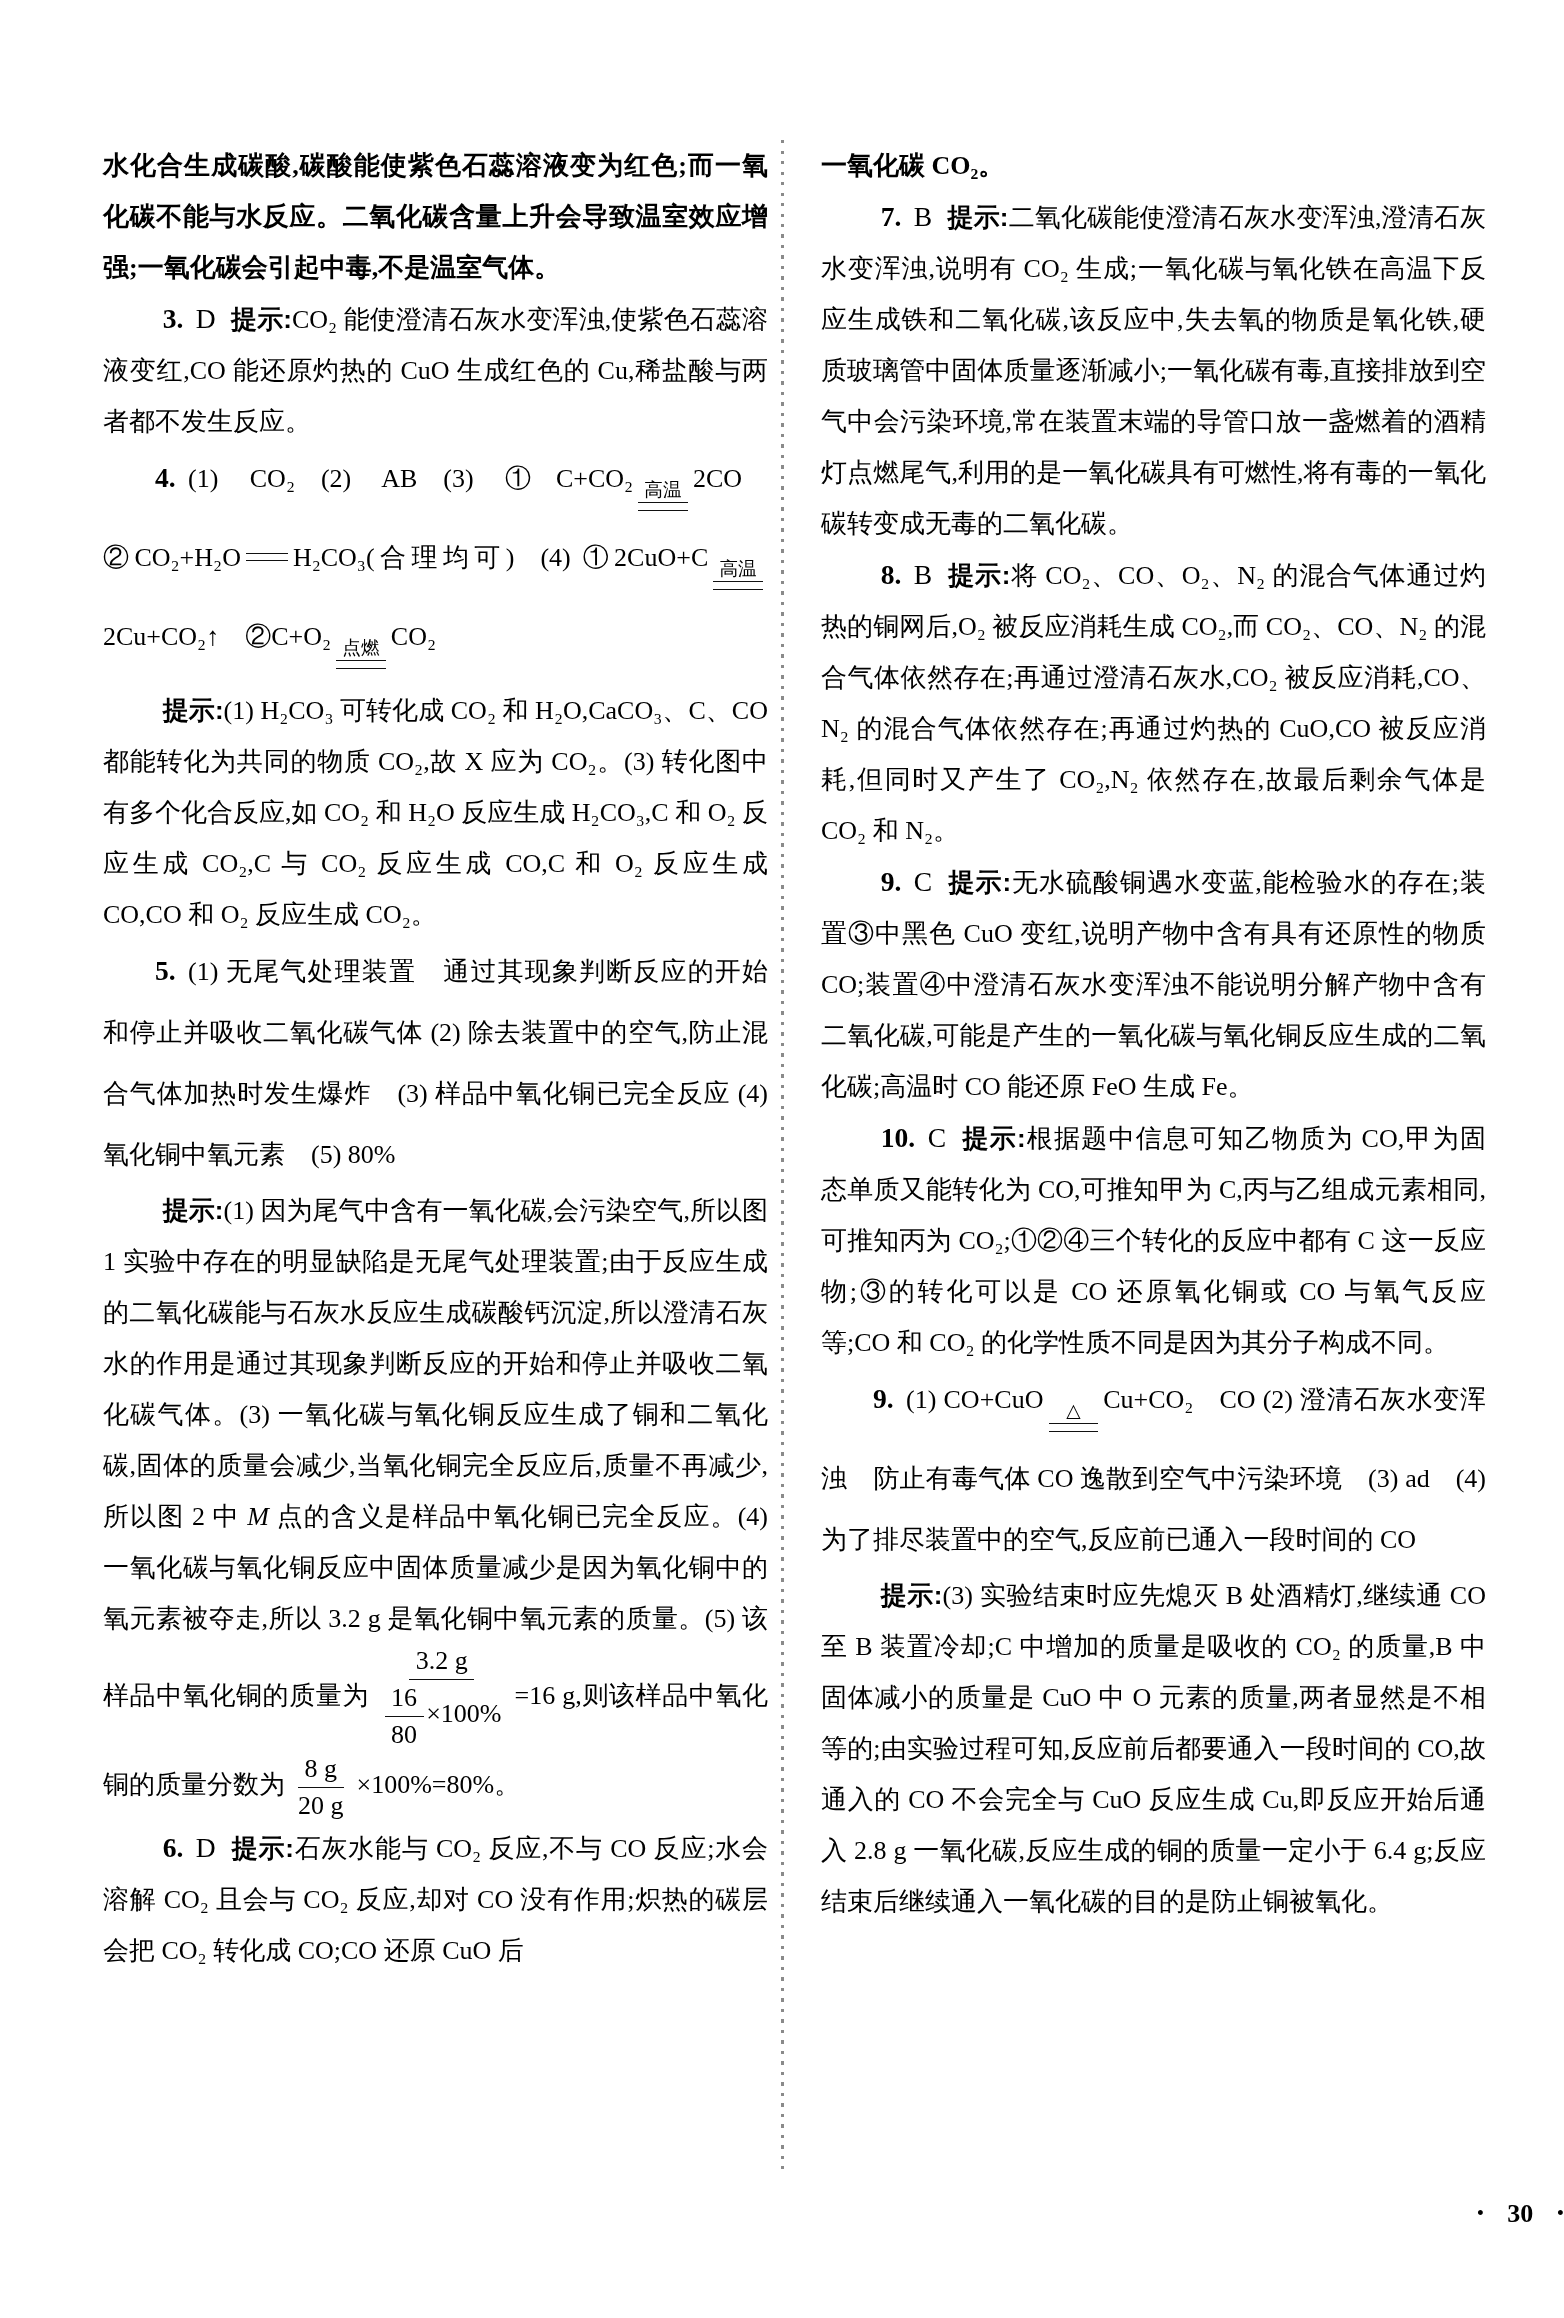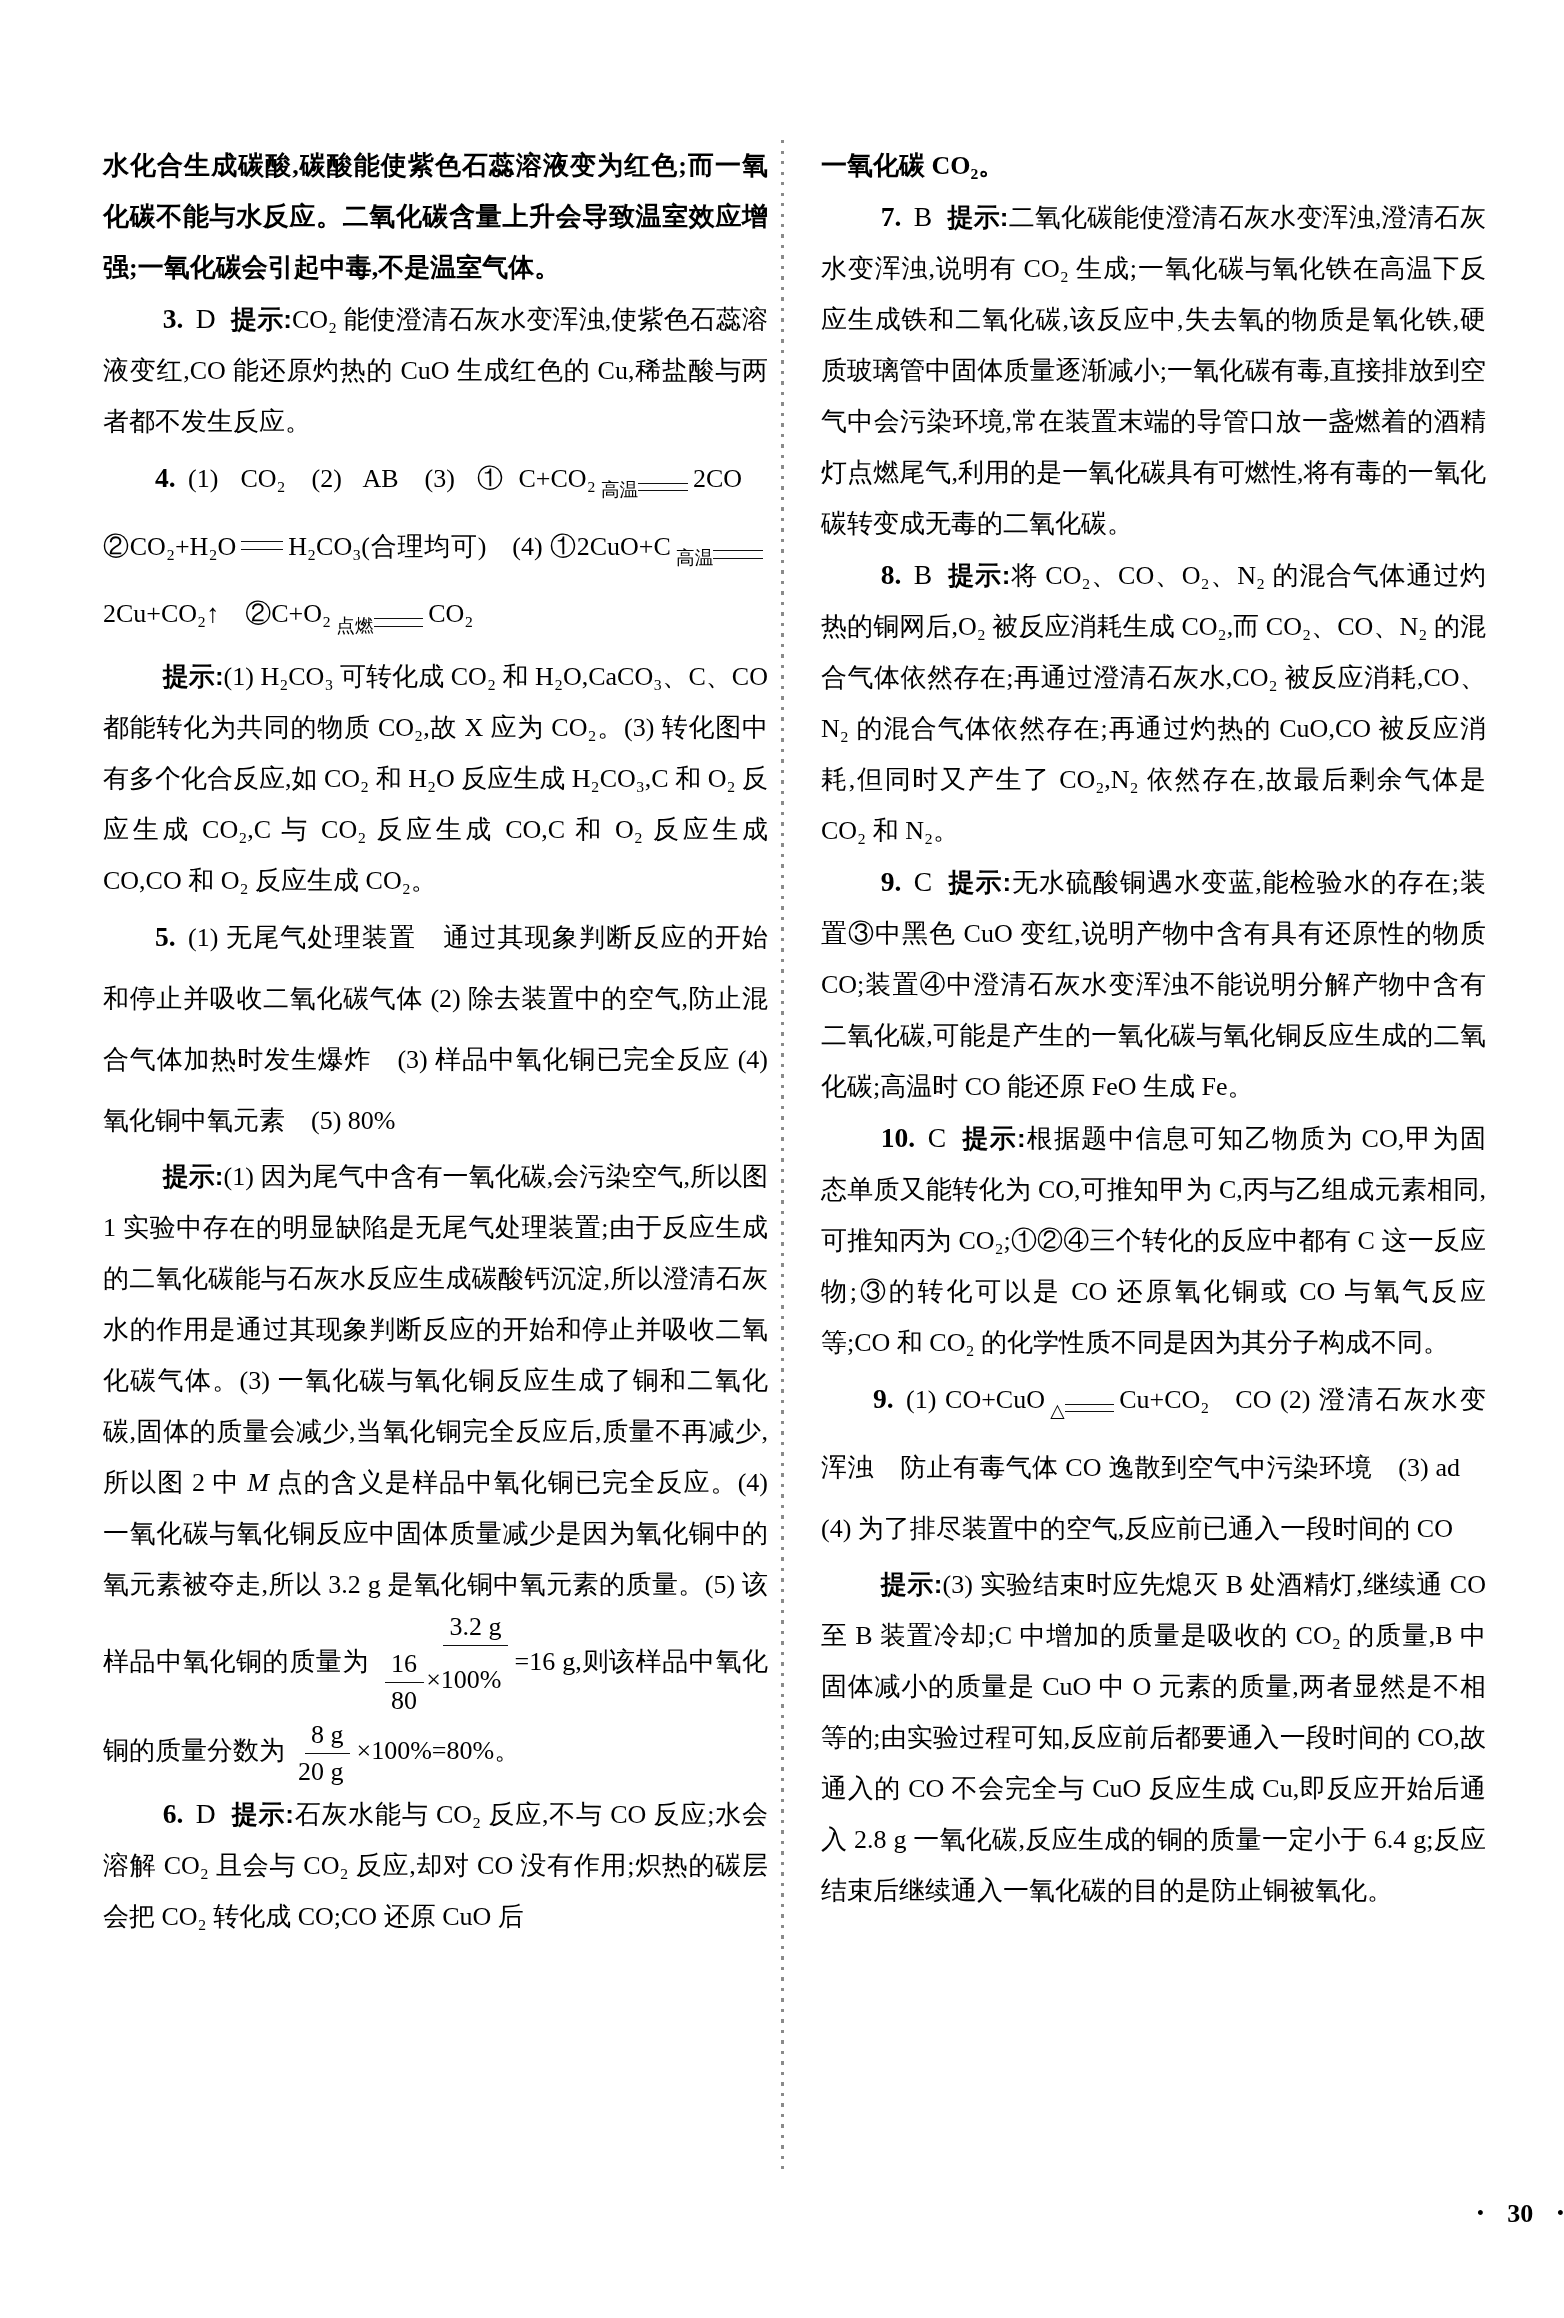--- a/index.html
+++ b/index.html
@@ -20,27 +20,27 @@
   .para{margin:0;text-align:justify;}
   .p-body,.p-choice,.p-hint{font-size:26px;line-height:51px;}
   .p-answer{font-size:26px;line-height:61px;}
   .p-body{text-indent:0;font-weight:bold;}
   .p-choice,.p-hint{text-indent:2.3em;}
   .p-answer{text-indent:2em;}
   .qnum{font-weight:bold;margin-right:0.45em;font-size:1.06em;}
   .ans-letter{margin-right:0.55em;font-size:1.06em;}
   .hint-label{font-weight:bold;font-family:"Liberation Sans","DejaVu Sans",sans-serif;}
   
-  .eq-cond{display:inline-flex;flex-direction:row;align-items:center;vertical-align:-0.35em;margin:16px 0.2em;text-indent:0;}
+  .eq-cond{display:inline-flex;flex-direction:column;align-items:center;vertical-align:-0.35em;margin:16px 0.2em;text-indent:0;}
   .eq-cond-label{font-size:0.72em;line-height:1.05;white-space:nowrap;}
   .eq-cond-line{display:block;align-self:stretch;min-width:1.9em;height:0.26em;border-top:0.075em solid #111;border-bottom:0.075em solid #111;margin-top:0.1em;}
   
   .dline{display:inline-block;width:1.6em;height:0.26em;border-top:0.075em solid #111;border-bottom:0.075em solid #111;vertical-align:0.18em;margin:0 0.2em;}
   
-  .frac{display:inline-flex;flex-direction:column;align-items:flex-end;text-align:center;vertical-align:middle;margin:0 0.25em;line-height:1.3;text-indent:0;}
+  .frac{display:inline-flex;flex-direction:column;align-items:center;text-align:center;vertical-align:middle;margin:0 0.25em;line-height:1.3;text-indent:0;}
   .frac .fnum{border-bottom:0.06em solid #111;padding:0 0.25em 0.04em;}
   .frac .fden{padding:0.04em 0.25em 0;}
   .frac .frac{margin:0 0.1em;}
   .footer{
     position:absolute;left:0;right:0;top:2199px;
     text-align:right;font-size:26px;
   }
   .footer .pgnum{font-weight:bold;margin:0 0.9em;}
   .footer .dot{font-size:0.8em;vertical-align:0.1em;}
 </style>

